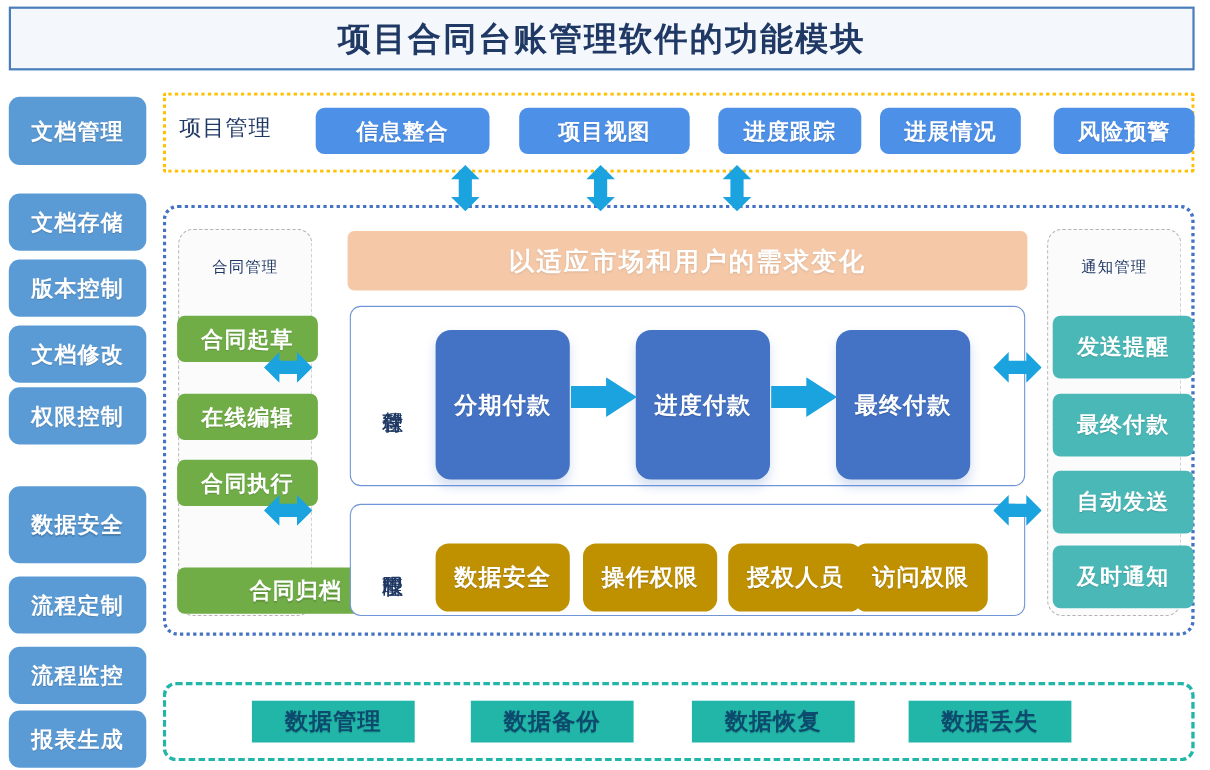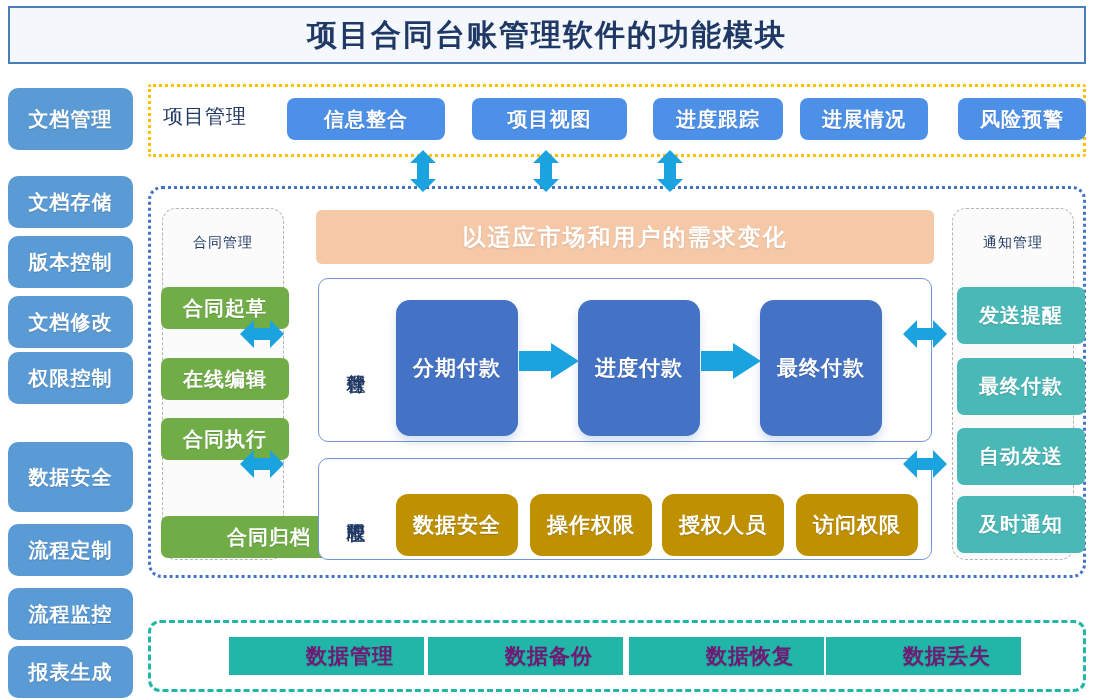--- a/index.html
+++ b/index.html
@@ -135,25 +135,24 @@
     position:absolute;top:494px;width:122px;height:62px;
     background:#bf9000;border-radius:12px;
     color:#fff;font-size:21px;font-weight:bold;letter-spacing:1px;
     display:flex;align-items:center;justify-content:center;
     text-shadow:0 1px 1px rgba(0,0,0,.2);
   }
 
   
   .bottom-box{
     position:absolute;top:637px;width:148px;height:38px;
-    background:#21b6a8;color:#701a75;
+    background:#21b6a8;color:#0c4a6e;
     font-size:21px;font-weight:bold;letter-spacing:1px;
     display:flex;align-items:center;justify-content:center;
     text-shadow:0 1px 1px rgba(0,0,0,.15);
-    padding-left:47px;
   }
 
   
   .arrow{position:absolute;}
 
   
   .watermark{position:absolute;left:962px;top:634px;width:132px;height:60px;}
   .wm-brand{
     position:absolute;left:30px;top:2px;font-size:23px;font-weight:bold;
     color:#1aa9a0;letter-spacing:1px;white-space:nowrap;
@@ -221,21 +220,21 @@
   <svg class="arrow" style="left:701px;top:343px;" width="60" height="36" viewBox="0 0 60 36">
     <path d="M0,8 L32,8 L32,0 L60,18 L32,36 L32,28 L0,28 Z" fill="#1ba3e0"></path>
   </svg>
 
   <div class="perm-group"></div>
   <div class="vlabel" style="left:336px;top:466px;height:86px;">权限管理</div>
   <div id="perm-boxes">
       <div class="gold-box" style="left:396px;">数据安全</div>
       <div class="gold-box" style="left:530px;">操作权限</div>
       <div class="gold-box" style="left:662px;">授权人员</div>
-      <div class="gold-box" style="left:796px;">访问权限</div>
+      <div class="gold-box" style="left:776px;">访问权限</div>
     </div>
 
   <div class="notify-panel"></div>
   <div class="panel-head" style="left:952px;top:234px;">通知管理</div>
   <div id="notify-items">
       <div class="teal-box" style="top:287px;">发送提醒</div>
       <div class="teal-box" style="top:358px;">最终付款</div>
       <div class="teal-box" style="top:428px;">自动发送</div>
       <div class="teal-box" style="top:496px;">及时通知</div>
     </div>

